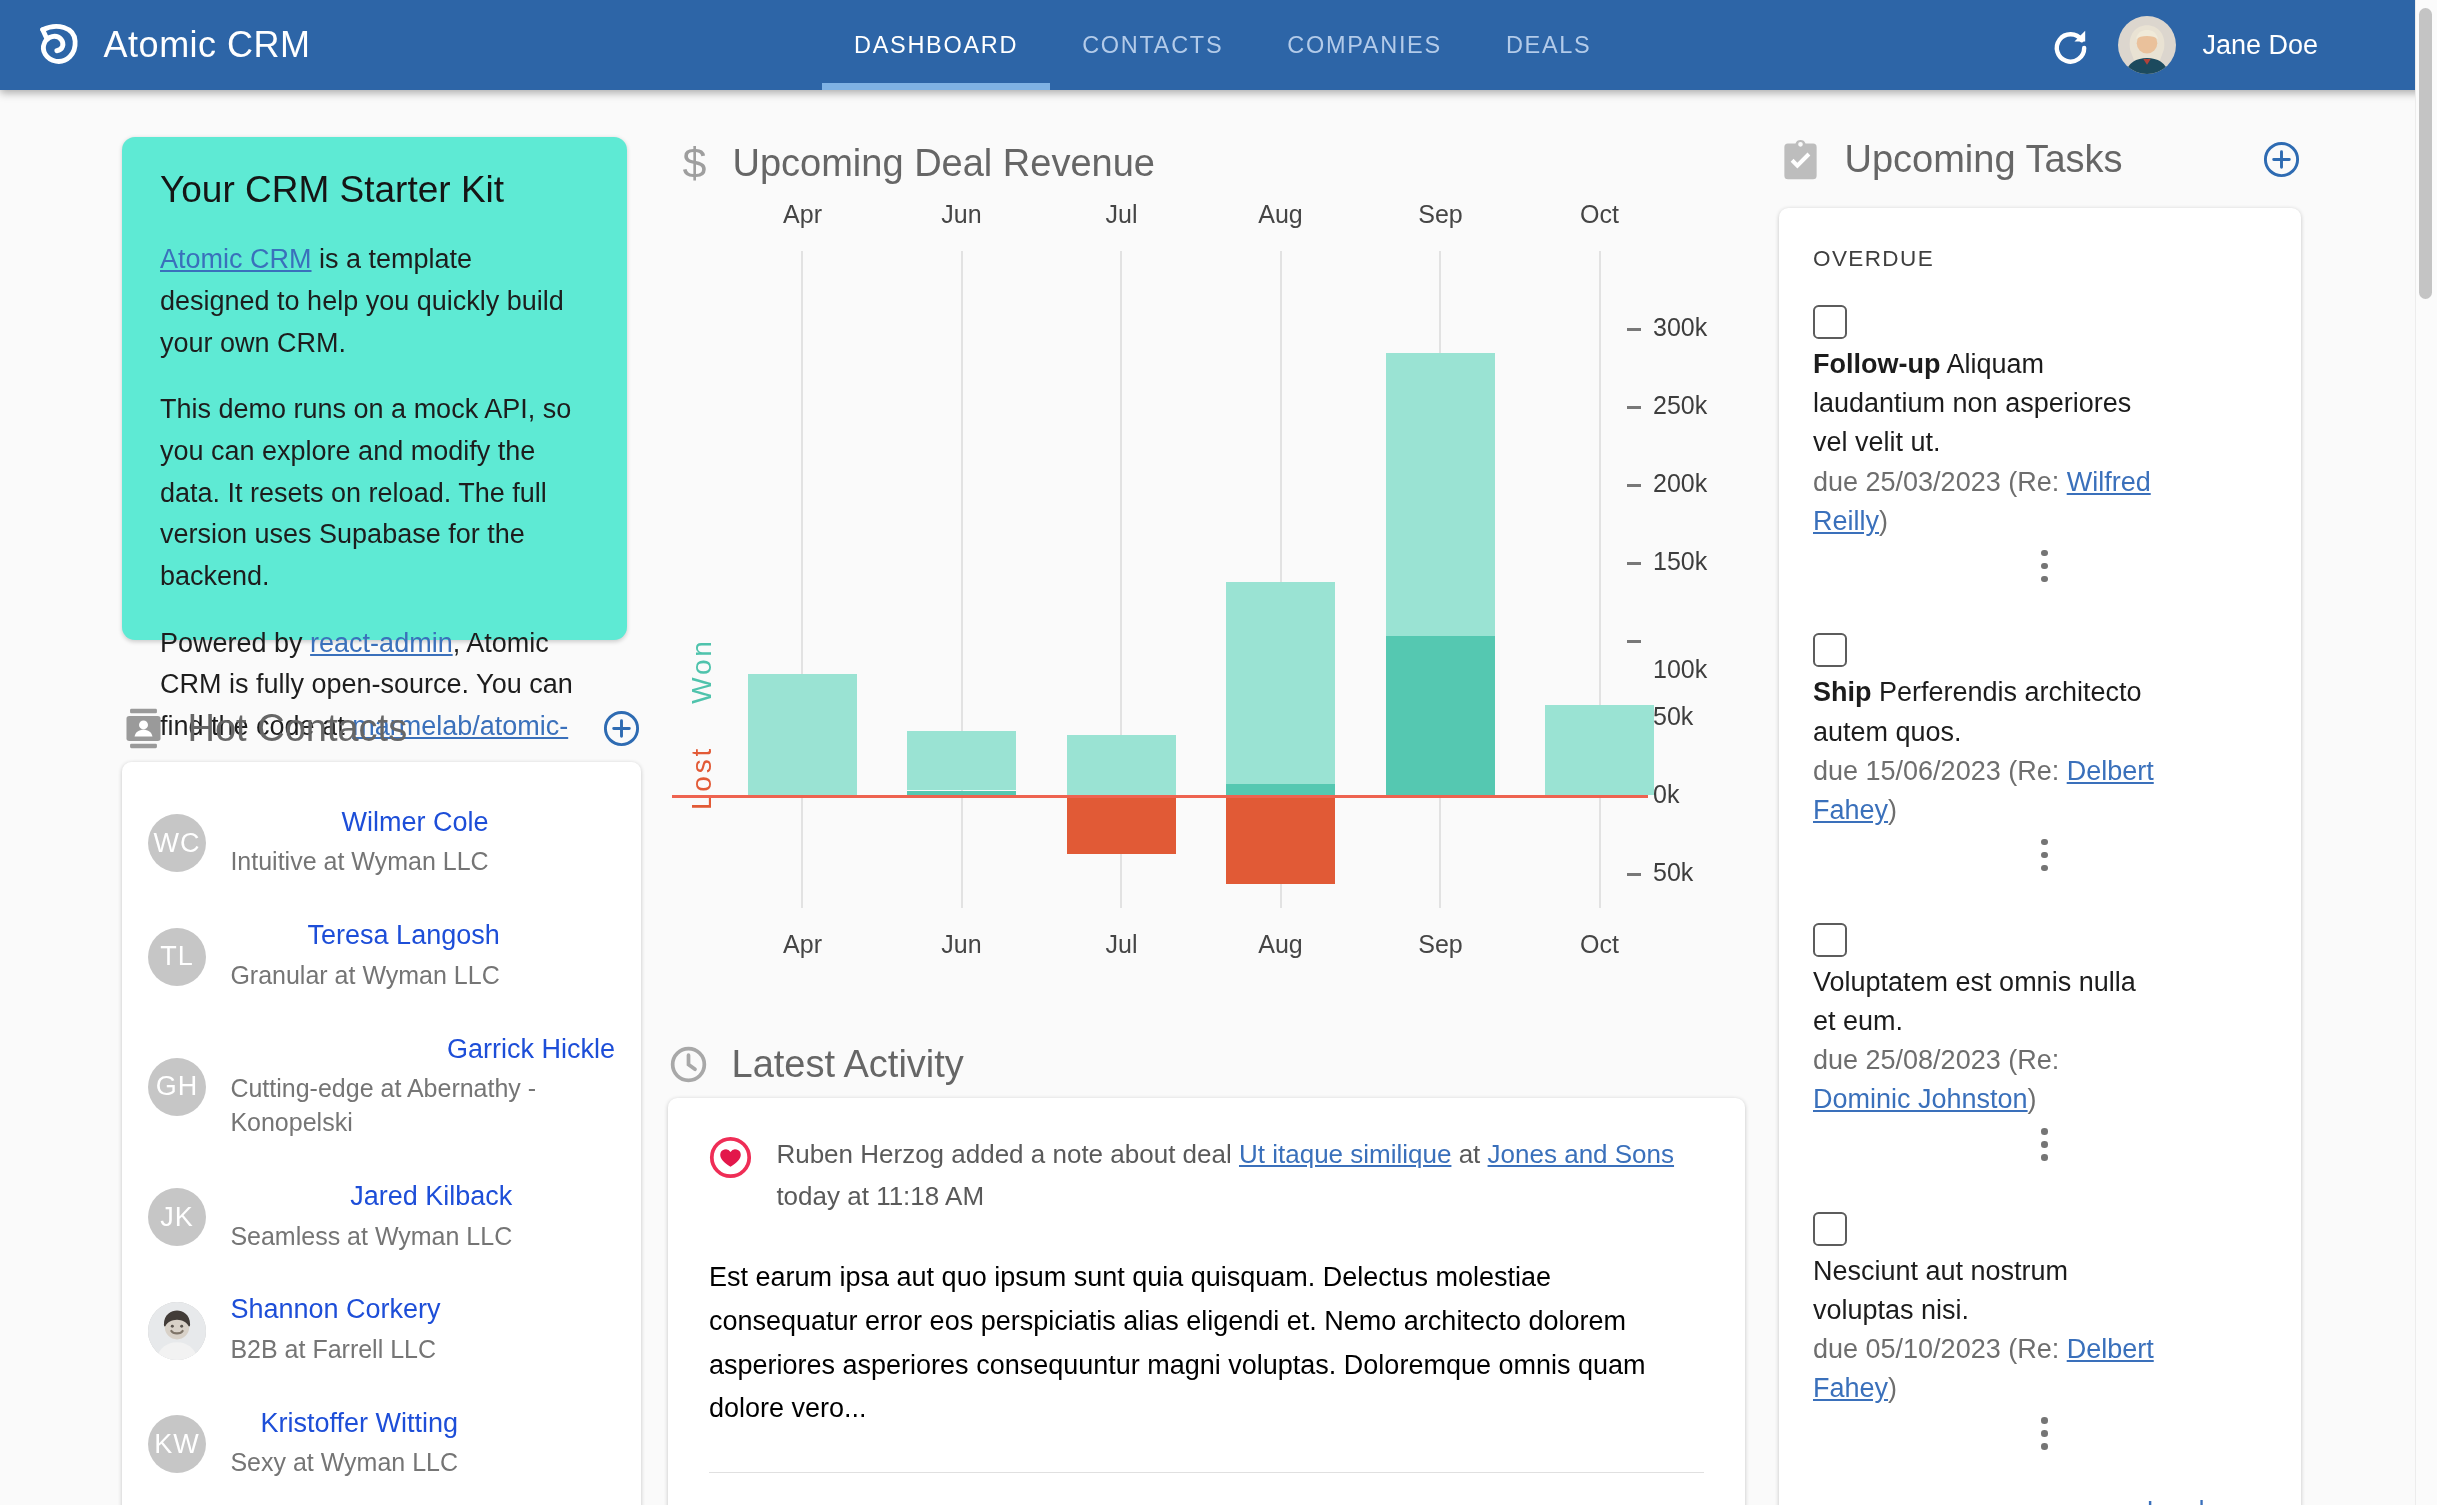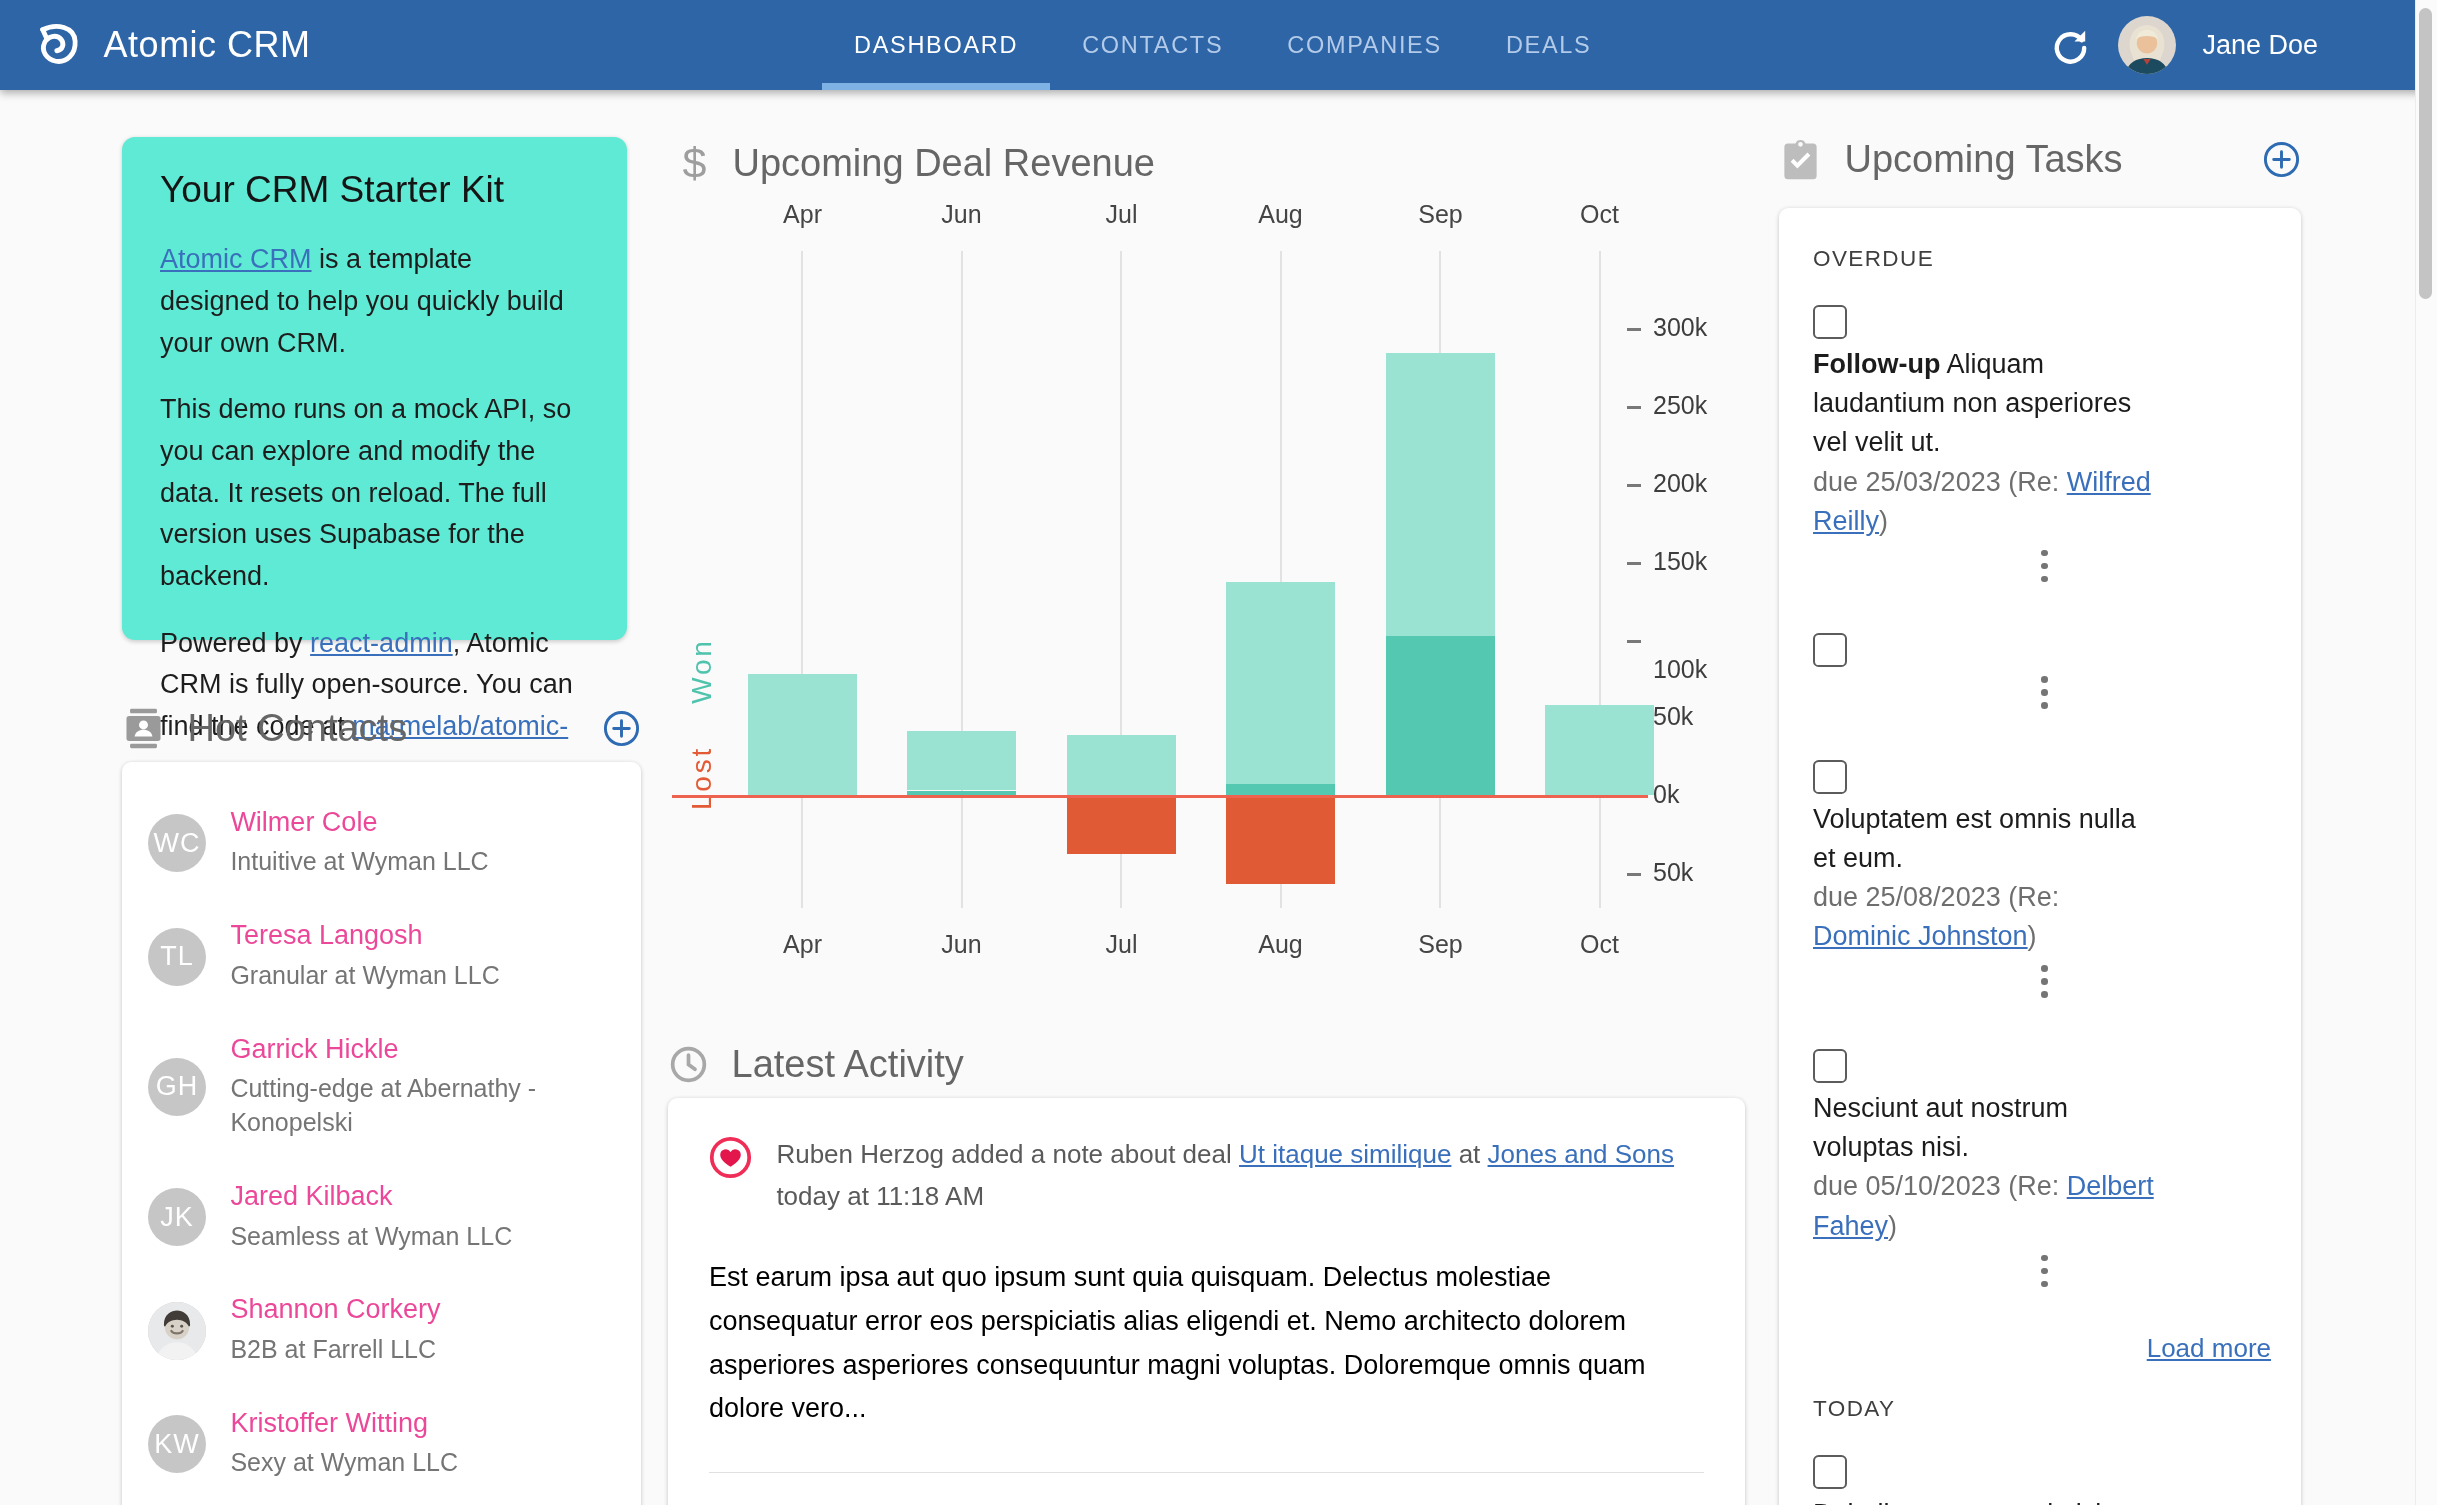--- a/index.html
+++ b/index.html
@@ -47,21 +47,21 @@
 
   
   .hot-header{position:absolute;left:122px;top:698px;width:519px;height:60px;}
   .contacts-card{position:absolute;left:122px;top:762px;width:519px;height:760px;padding-top:24.4px;box-sizing:border-box;}
   .contact-item{display:flex;align-items:center;gap:24.4px;padding:20.6px 26px;cursor:pointer;}
   .avatar{
     width:58px;height:58px;border-radius:50%;background:#c6c6c6;flex:none;
     color:#fff;font-size:27px;display:flex;align-items:center;justify-content:center;letter-spacing:0.9px;
     overflow:hidden;
   }
-  .c-name{font-size:27px;color:#ec4899;margin-bottom:7.5px;}
+  .c-name{font-size:27px;color:#1d4ed8;margin-bottom:7.5px;text-align:right;}
   .c-sub{font-size:25px;color:#757575;line-height:1.35;}
 
   
   .chart{position:absolute;left:668px;top:131px;width:1077px;height:873px;}
   .chart-header{position:absolute;left:7.5px;top:5.6px;height:53px;display:flex;align-items:center;}
   .dollar{font-size:43px;color:#9e9e9e;width:38px;text-align:center;}
   .chart-header .section-title{margin-left:19px;}
   .gridline{position:absolute;top:120px;height:657px;width:1.9px;background:#e2e2e2;}
   .month{position:absolute;width:113px;text-align:center;font-size:25px;color:#454545;}
   .month-top{top:69px;}
@@ -319,20 +319,24 @@
       <div class="task">
         <div class="checkbox"></div>
         <div class="task-body">
           <div class="task-text"><b>Follow-up</b><span> Aliquam laudantium non asperiores vel velit ut.</span></div>
           <div class="task-due"><span>due 25/03/2023 (Re: </span><a class="lnk">Wilfred Reilly</a><span>)</span></div>
         </div>
         <div class="kebab"></div>
       </div>
       <div class="task">
         <div class="checkbox"></div>
+        <div class="task-body">
+          <div class="task-text"><b>Ship</b><span> Perferendis architecto autem quos.</span></div>
+          <div class="task-due"><span>due 15/06/2023 (Re: </span><a class="lnk">Delbert Fahey</a><span>)</span></div>
+        </div>
         <div class="kebab"></div>
       </div>
       <div class="task">
         <div class="checkbox"></div>
         <div class="task-body">
           <div class="task-text"><span>Voluptatem est omnis nulla et eum.</span></div>
           <div class="task-due"><span>due 25/08/2023 (Re: </span><a class="lnk">Dominic Johnston</a><span>)</span></div>
         </div>
         <div class="kebab"></div>
       </div>

